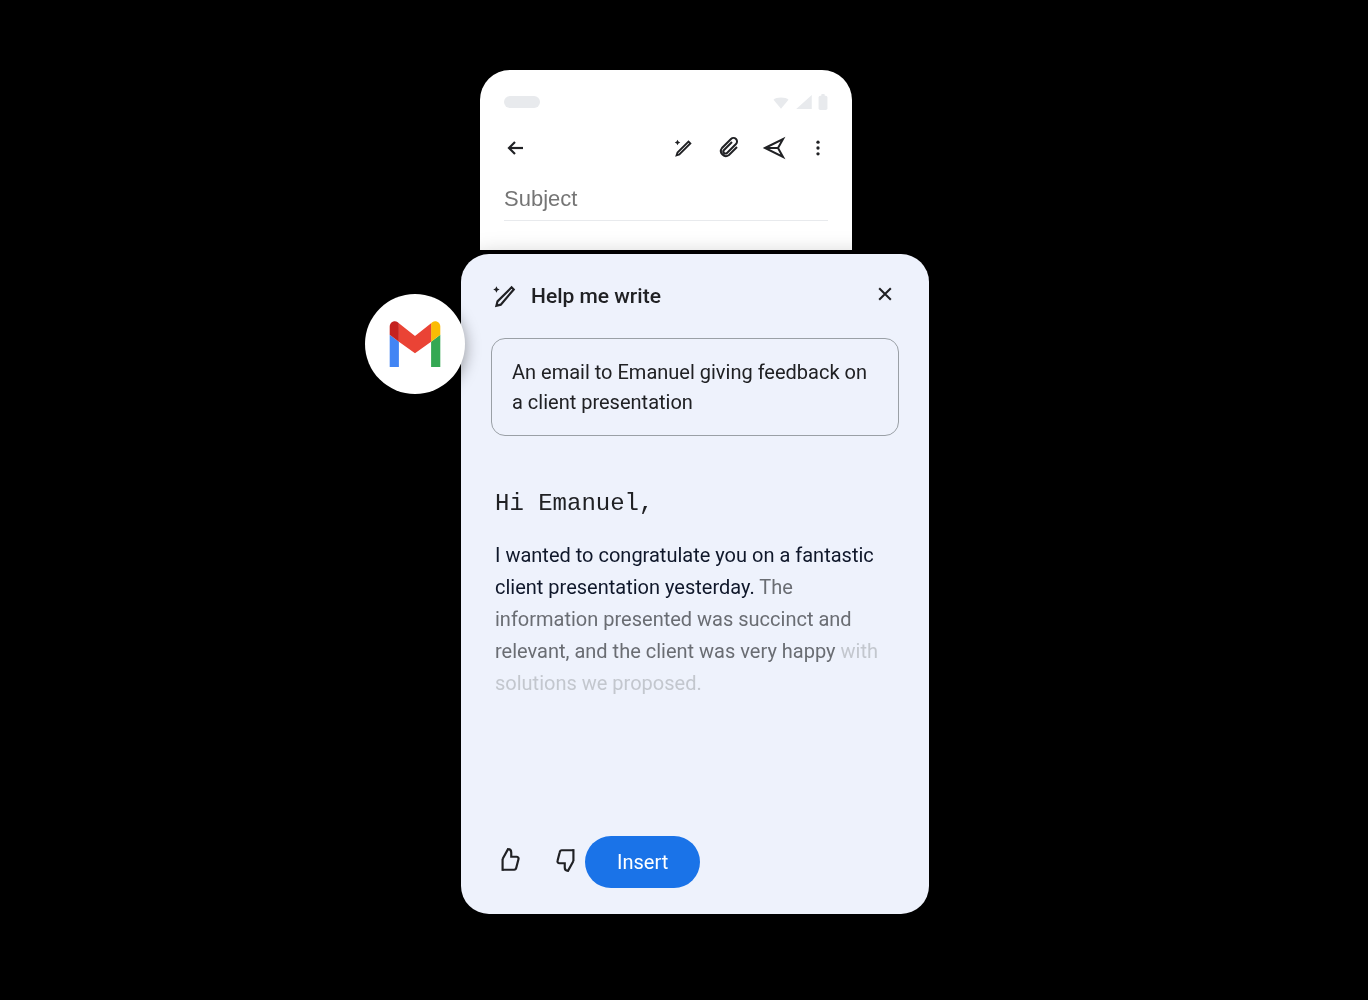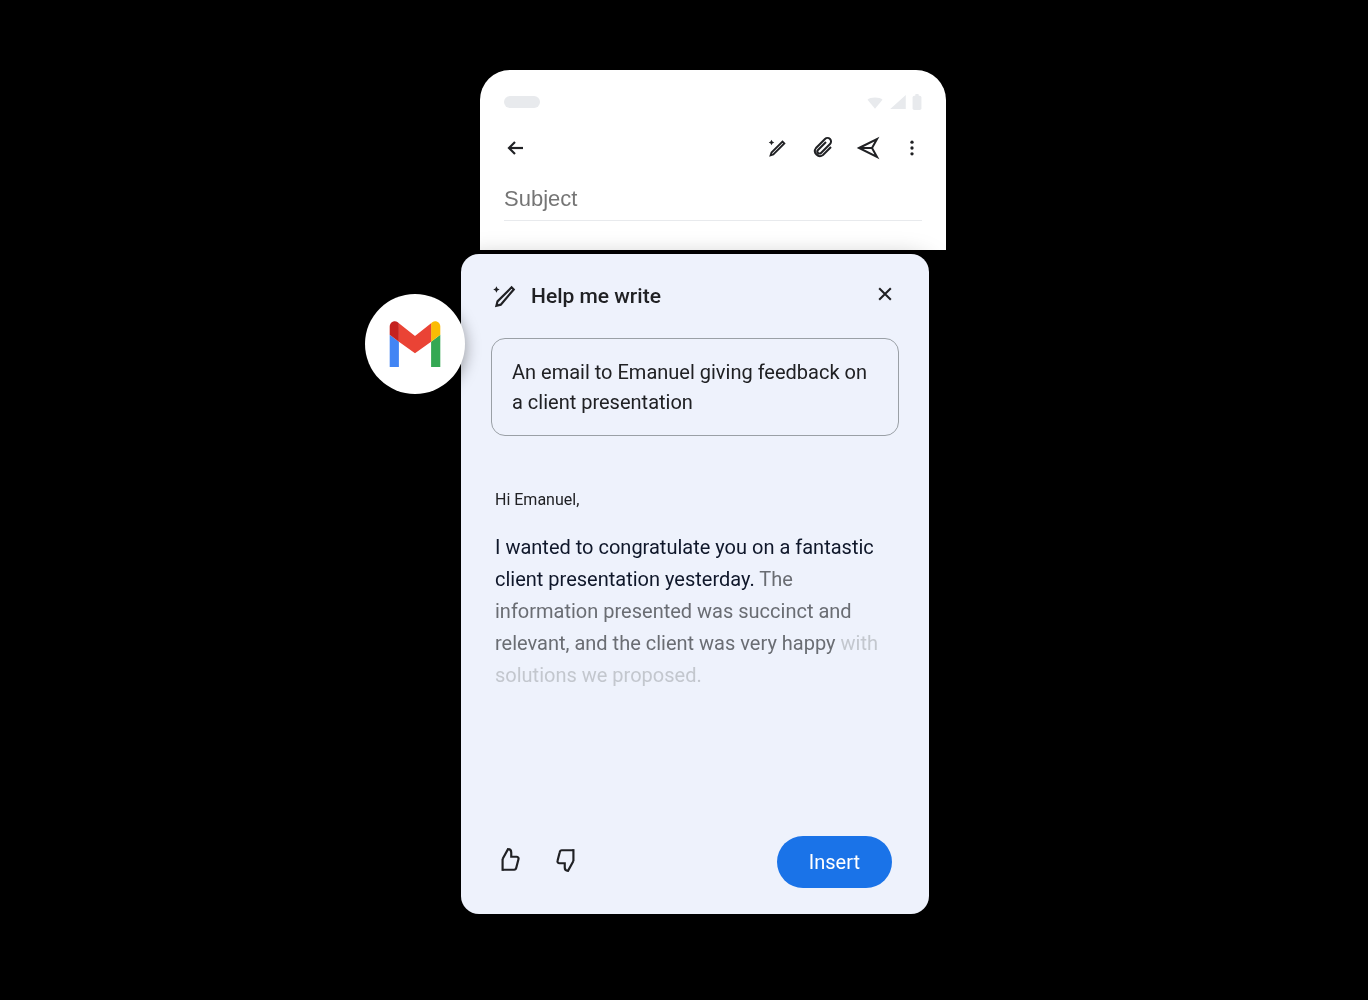--- a/index.html
+++ b/index.html
@@ -12,21 +12,21 @@
       height: 1000px;
       background: #000;
       font-family: 'Google Sans', 'Roboto', Arial, sans-serif;
       position: relative;
       overflow: hidden;
     }
     .phone-frame {
       position: absolute;
       left: 480px;
       top: 70px;
-      width: 466px;
+      width: 372px;
       height: 180px;
       background: #fff;
       border-radius: 30px 30px 0 0;
       padding: 20px 24px 0 24px;
       box-shadow: 0 2px 10px rgba(0,0,0,0.2);
     }
     .status-bar {
       display: flex;
       justify-content: space-between;
       align-items: center;
@@ -86,21 +86,21 @@
       box-shadow: 0 4px 16px rgba(0,0,0,0.4);
       z-index: 10;
     }
     .help-panel {
       position: absolute;
       left: 461px;
       top: 254px;
       width: 468px;
       height: 660px;
       background: #eef2fc;
-      border-radius: 18px;
+      border-radius: 28px;
       padding: 26px 30px 26px 30px;
       box-shadow: 0 8px 28px rgba(0,0,0,0.4);
       z-index: 5;
     }
     .help-header {
       display: flex;
       justify-content: space-between;
       align-items: center;
       margin-bottom: 26px;
     }
@@ -134,44 +134,44 @@
       width: 100%;
       resize: none;
       outline: none;
       font-family: inherit;
     }
     .generated-content {
       padding: 0 4px;
       margin-bottom: 30px;
     }
     .greeting {
-      font-size: 16px;
+      font-size: 24px;
       color: #202124;
       margin-bottom: 22px;
+      font-family: Liberation Mono, monospace;
     }
     .body-text {
       font-size: 20px;
       line-height: 1.6;
     }
     .body-dark {
       color: #0f172a;
     }
     .body-fade1 {
       color: #6a6d73;
     }
     .body-fade3 {
       color: #c3c7ce;
     }
     .help-footer {
       position: absolute;
       bottom: 26px;
       left: 30px;
-      right: 37px;
-      display: flex;
-      justify-content: space-between;
+      right: 24px;
+      display: flex;
       align-items: center;
     }
     .feedback-buttons {
       display: flex;
       gap: 26px;
     }
     .feedback-btn {
       cursor: pointer;
       padding: 4px;
     }

